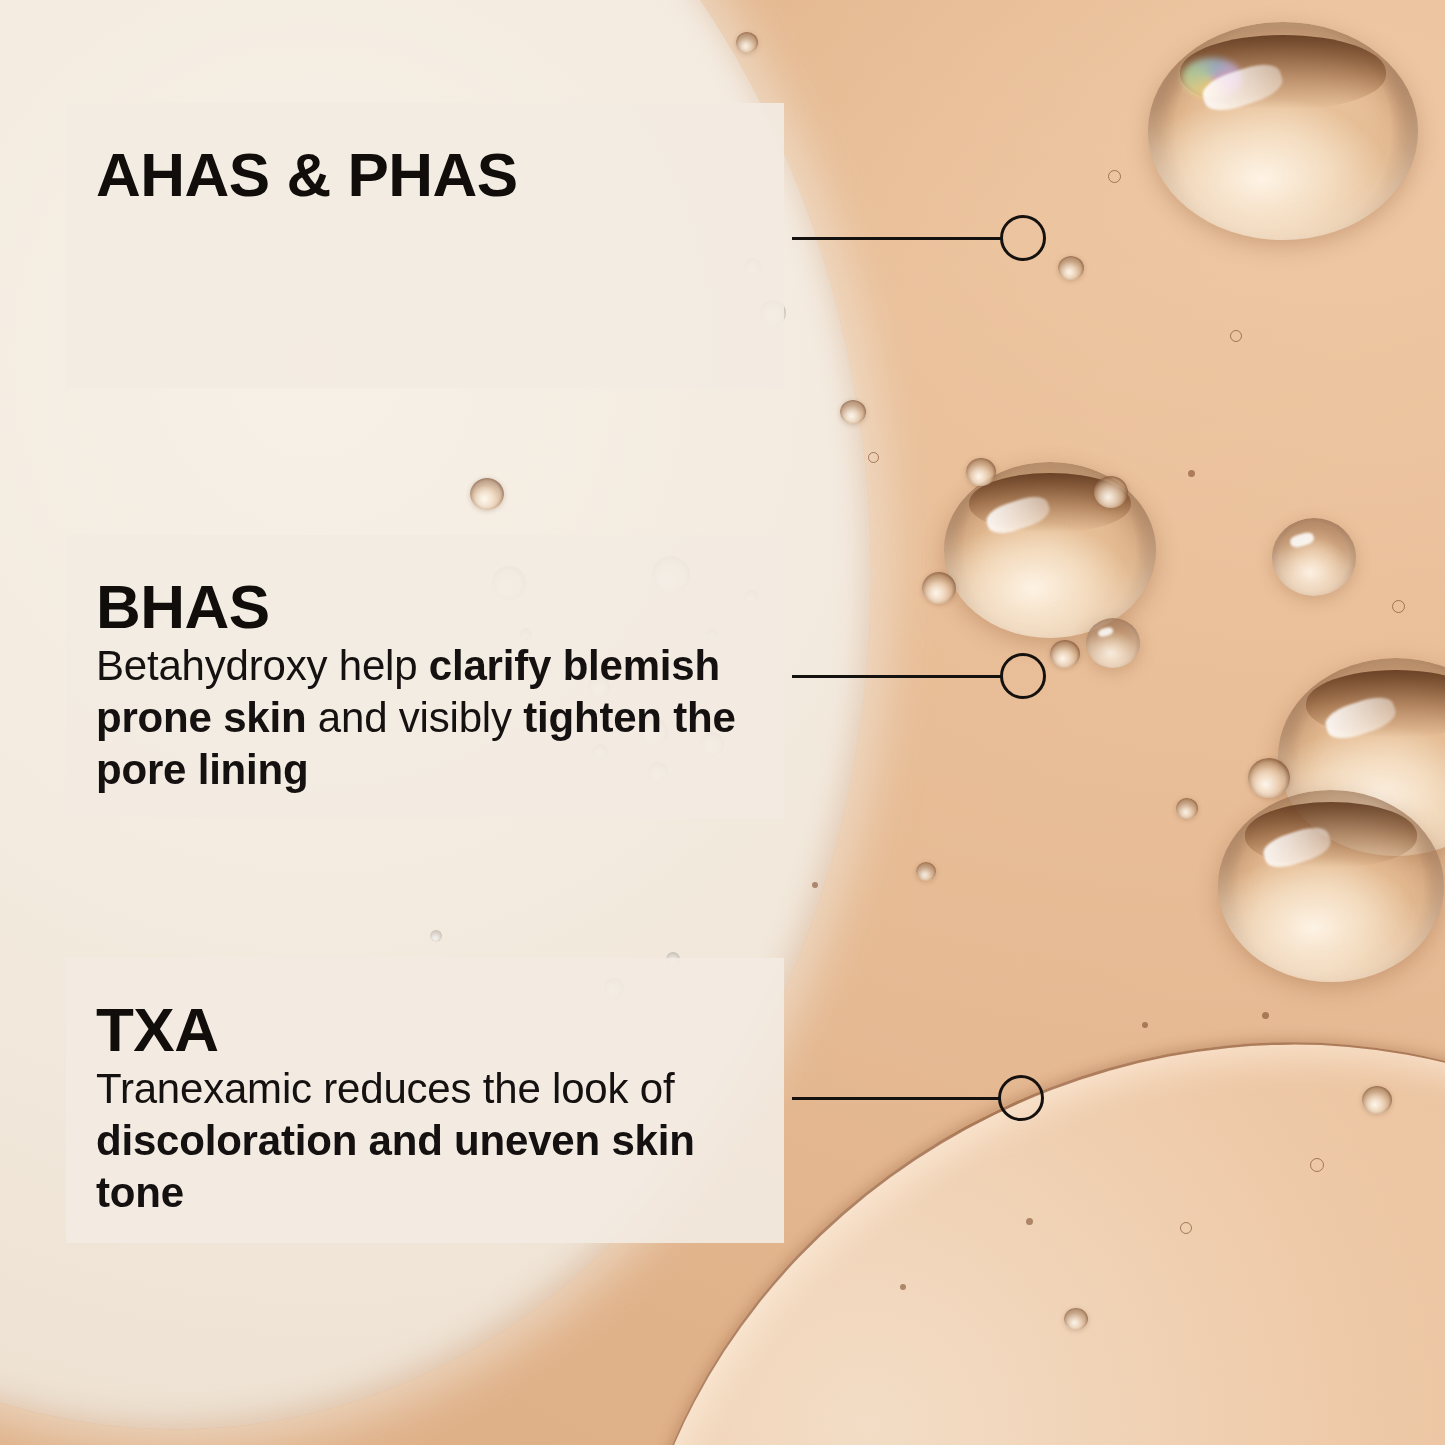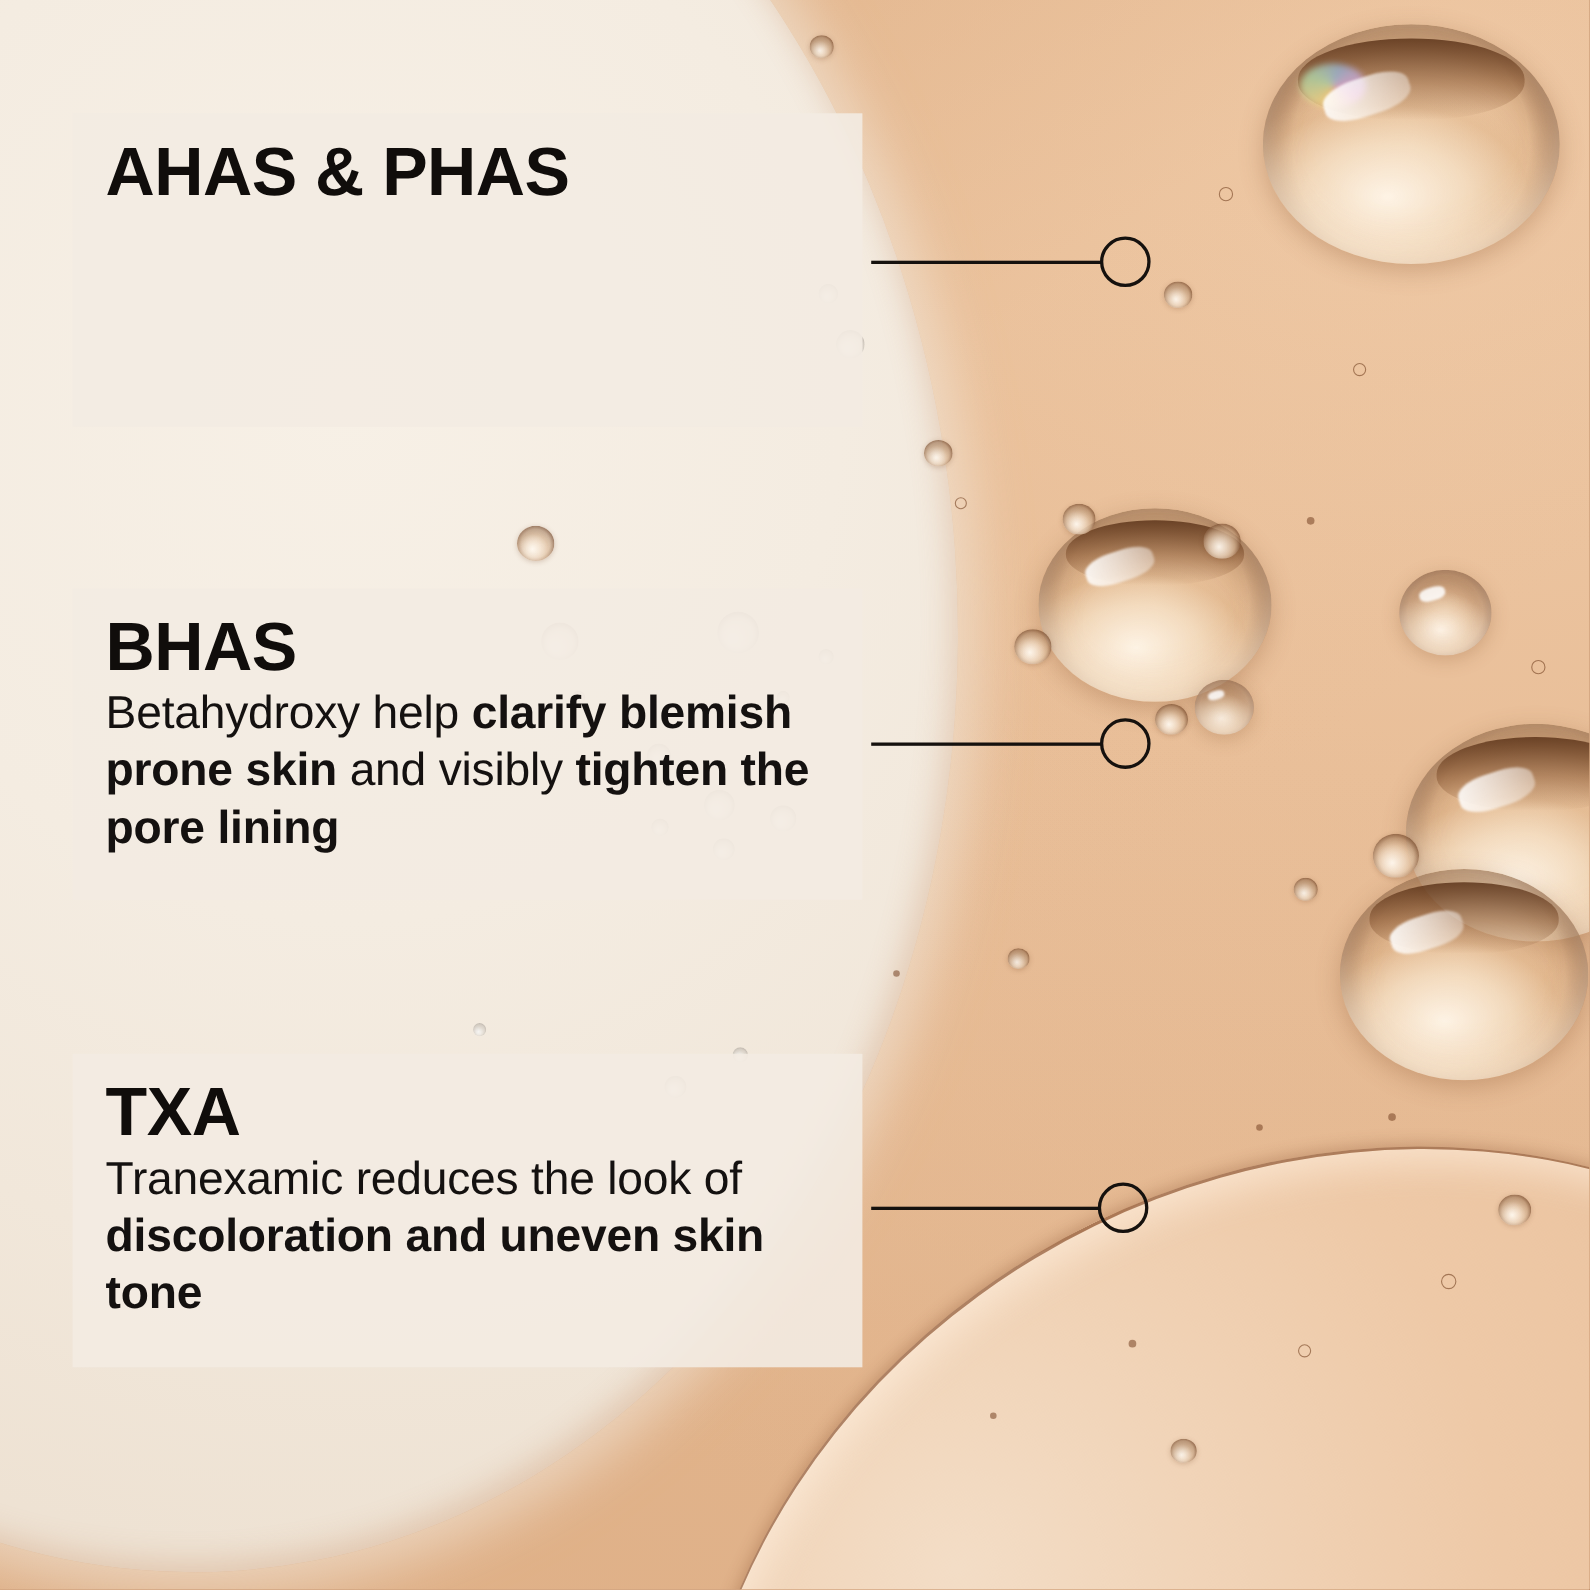--- a/index.html
+++ b/index.html
@@ -149,21 +149,21 @@
   }
 
   
   .card{
     position:absolute;
     background:rgba(243,235,226,.90);
     box-sizing:border-box;
     padding:22px 30px 26px 30px;
   }
   .card h2{
-    margin:0 0 2px 0;
+    margin:18px 0 2px 0;
     font-size:62px;
     line-height:1.02;
     font-weight:700;
     letter-spacing:-.5px;
     color:#100d0b;
     text-transform:uppercase;
   }
   .card p{
     margin:0;
     font-size:42px;

